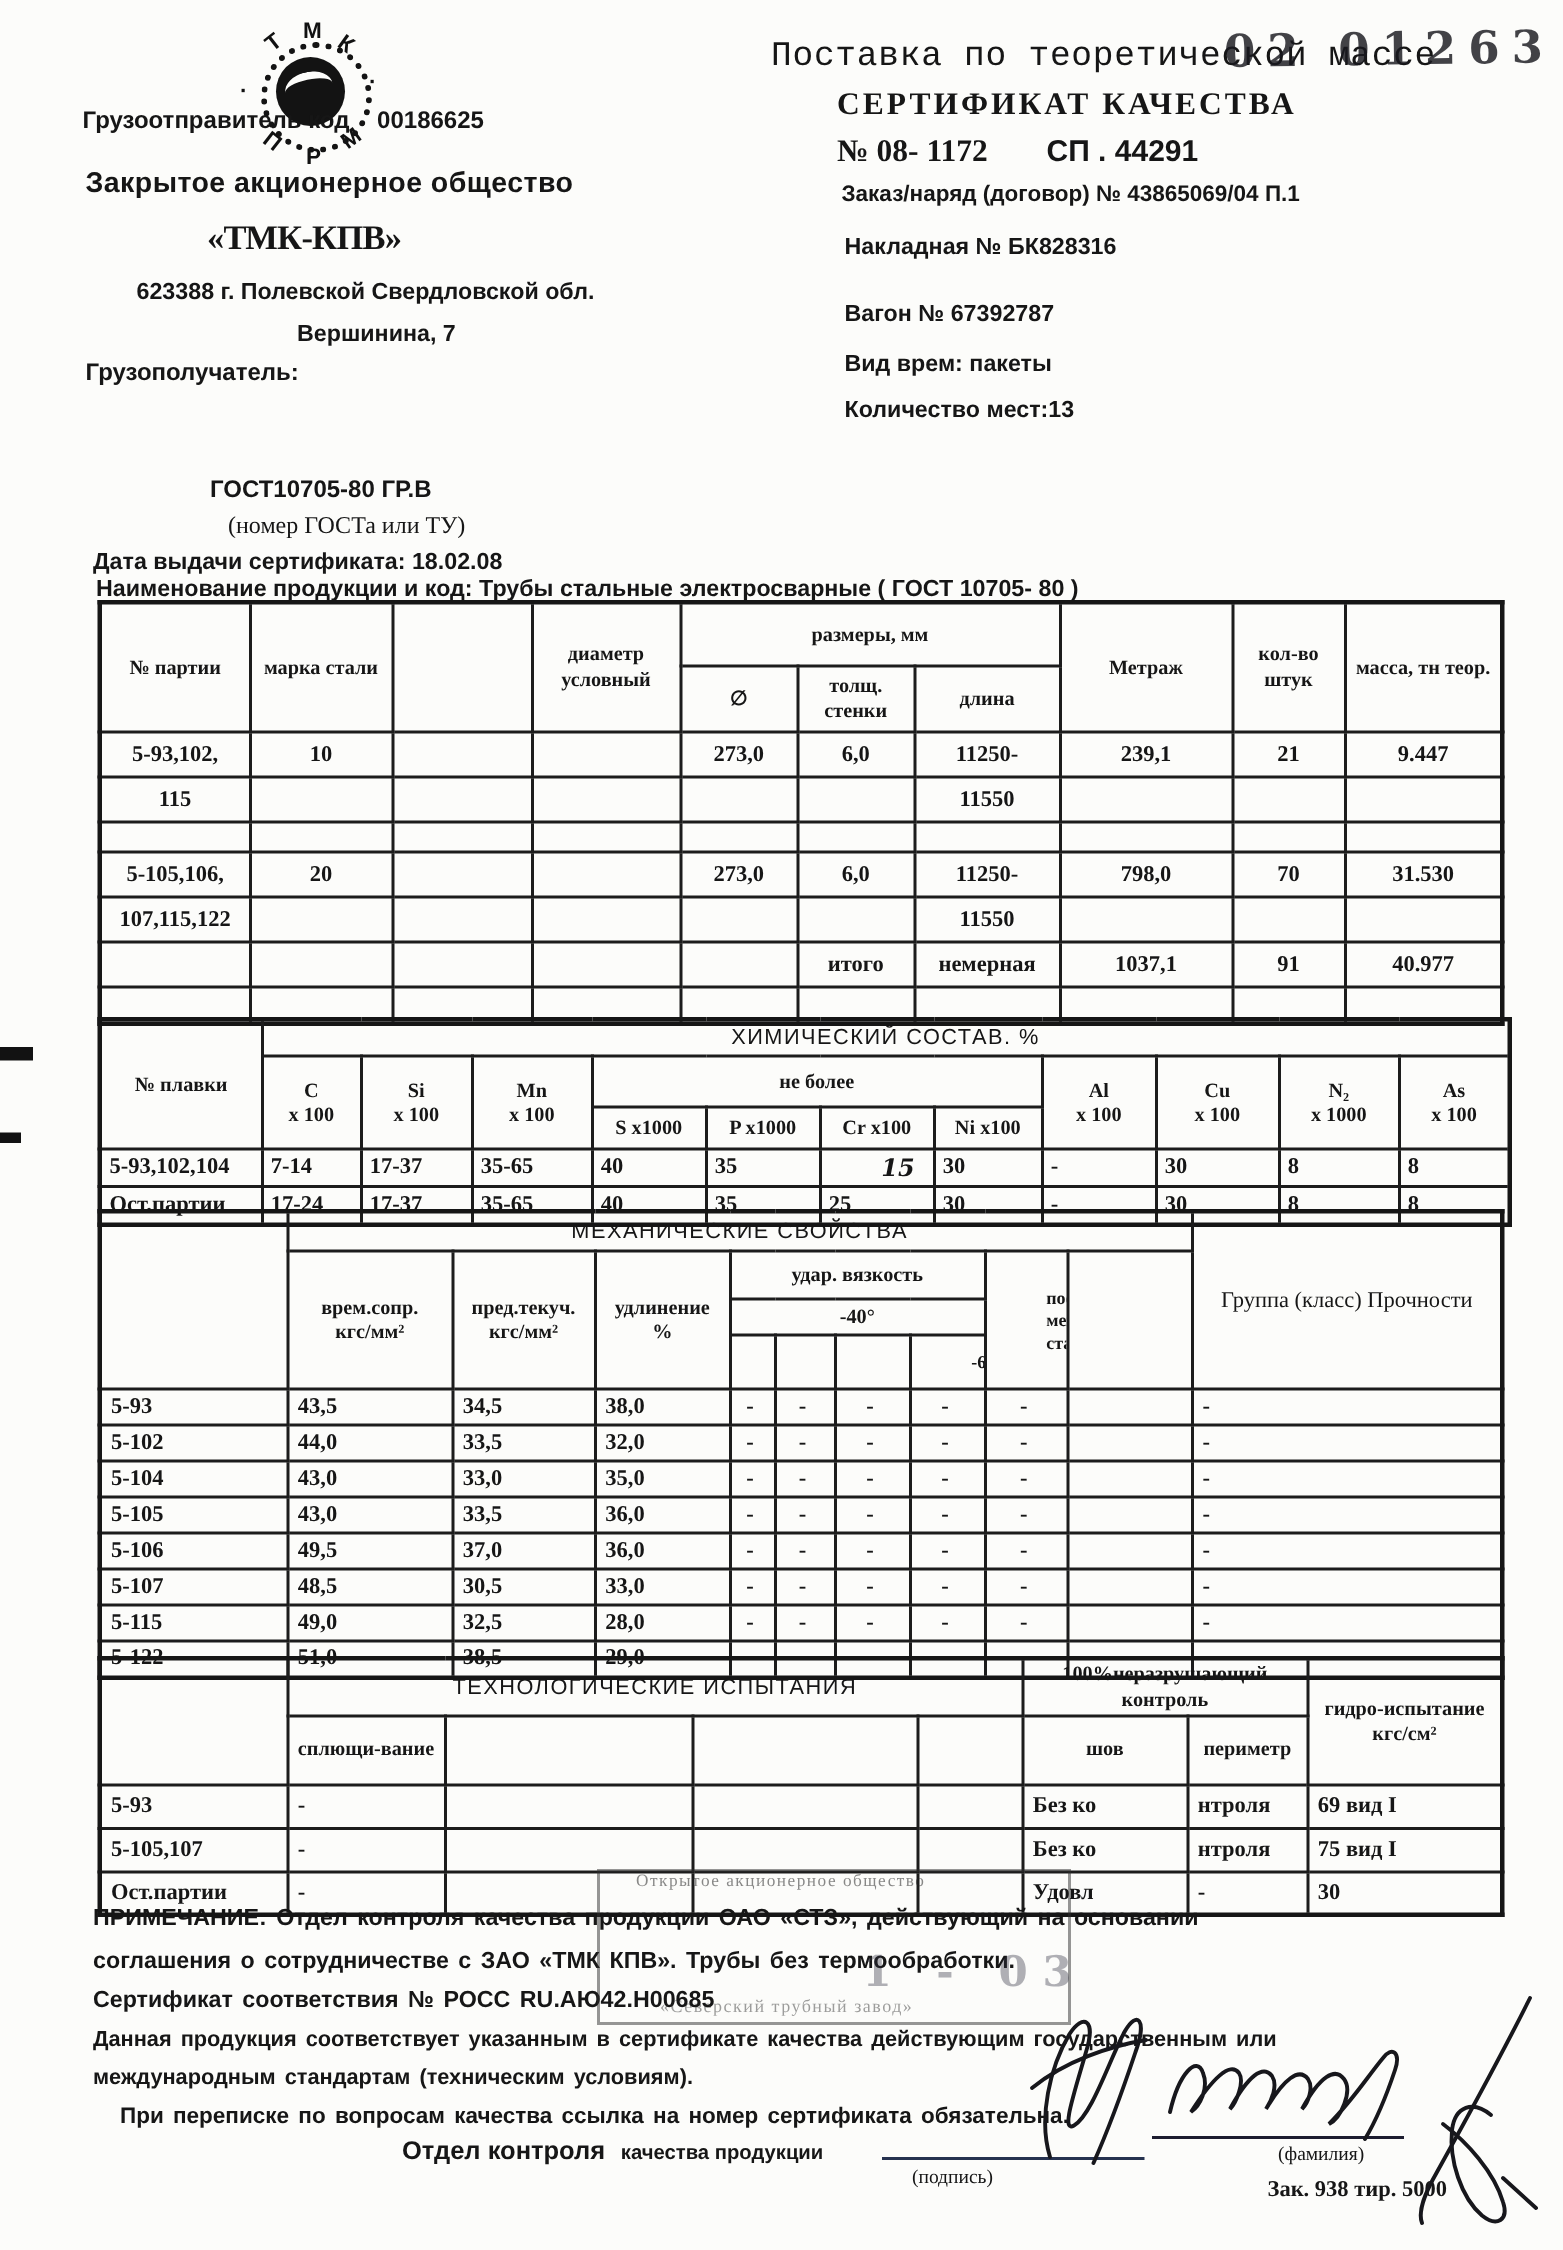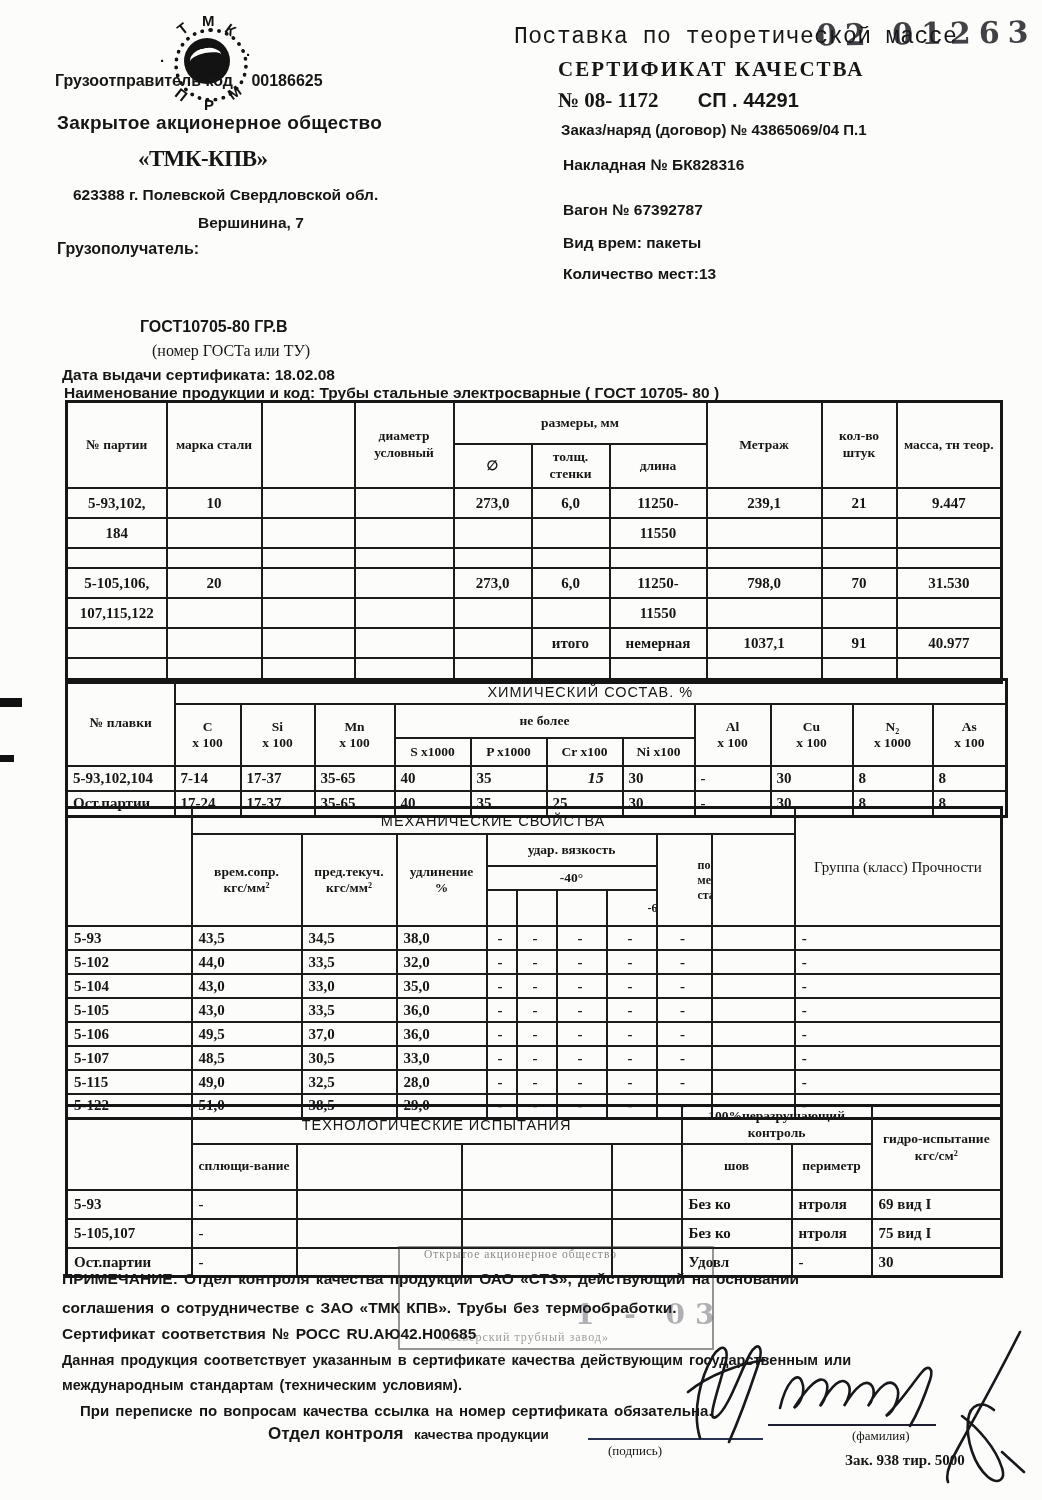--- a/index.html
+++ b/index.html
@@ -19,21 +19,21 @@
   .lg3{left:0px;top:38px;}
   .lg4{left:86px;top:32px;}
   .lg5{left:16px;top:72px;transform:rotate(38deg);}
   .lg6{left:44px;top:82px;}
   .lg7{left:68px;top:70px;transform:rotate(-36deg);}
 
   
   .ship-code{left:55px;top:72px;font-size:16px;font-weight:700;}
   .ship-type{left:57px;top:112px;font-size:19px;font-weight:600;letter-spacing:.3px;}
   .ship-name{left:138px;top:146px;font-size:23px;font-weight:700;font-family:"Liberation Serif",serif;letter-spacing:-.5px;}
-  .ship-addr1{left:73px;top:186px;font-size:15.5px;font-weight:700;}
+  .ship-addr1{left:91px;top:186px;font-size:15.5px;font-weight:700;}
   .ship-addr2{left:198px;top:214px;font-size:15.5px;font-weight:700;}
   .consignee{left:57px;top:240px;font-size:16px;font-weight:600;}
 
   .supply-title{left:514px;top:24px;font-size:23px;font-family:Liberation Mono, monospace;letter-spacing:.5px;}
   .top-stamp{left:816px;top:16px;font-size:30px;font-family:"DejaVu Serif",serif;font-weight:700;letter-spacing:8px;color:rgba(25,25,30,.82);transform:rotate(-.8deg);}
   .doc-title{left:558px;top:57px;font-size:21px;font-weight:700;font-family:"Liberation Serif",serif;letter-spacing:2px;}
   .doc-no{left:558px;top:88px;font-size:21px;font-weight:700;font-family:"Liberation Serif",serif;}
   .doc-no .sp{margin-left:34px;font-family:"Liberation Sans",sans-serif;font-size:20px;}
   .order-line{left:561px;top:121px;font-size:15px;font-weight:700;}
   .invoice-line{left:563px;top:156px;font-size:15.5px;font-weight:700;}
@@ -61,21 +61,21 @@
   .t1 tbody tr{height:30px;}
   .t1 tbody tr:nth-child(3){height:20px;}
   .t1 tbody tr:nth-child(7){height:24px;}
 
   .chem{left:65px;top:678px;width:940px;}
   .chem thead tr:nth-child(1) th{height:20px;}
   .chem thead tr:nth-child(2) th{height:30px;}
   .chem thead tr:nth-child(3) th{height:24px;}
   .chem tbody tr{height:25px;}
   .chem tbody td{text-align:left;padding-left:5px;margin-left:40px;}
-  .chem tbody tr:nth-child(1) td:nth-child(7){font-style:italic;font-family:"DejaVu Serif",serif;font-size:12px;padding-left:40px;}
+  .chem tbody tr:nth-child(1) td:nth-child(7){font-style:italic;font-family:"DejaVu Serif",serif;font-size:16px;padding-left:40px;}
   .stk div{line-height:1.15;}
 
   .mech{left:65px;top:806px;width:935px;}
   .mech thead tr:nth-child(1) th{height:22px;}
   .mech thead tr:nth-child(2) th{height:28px;}
   .mech thead tr:nth-child(3) th{height:20px;}
   .mech thead tr:nth-child(4) th{height:32px;}
   .mech tbody tr{height:24px;}
   .mech tbody td{text-align:left;padding-left:6px;}
   .mech tbody td:nth-child(n+5):nth-child(-n+9){text-align:center;padding-left:0;}
@@ -206,21 +206,21 @@
           <td></td>
           <td></td>
           <td>273,0</td>
           <td>6,0</td>
           <td>11250-</td>
           <td>239,1</td>
           <td>21</td>
           <td>9.447</td>
         </tr>
         <tr>
-          <td>184</td>
+          <td>115</td>
           <td></td>
           <td></td>
           <td></td>
           <td></td>
           <td></td>
           <td>11550</td>
           <td></td>
           <td></td>
           <td></td>
         </tr>

